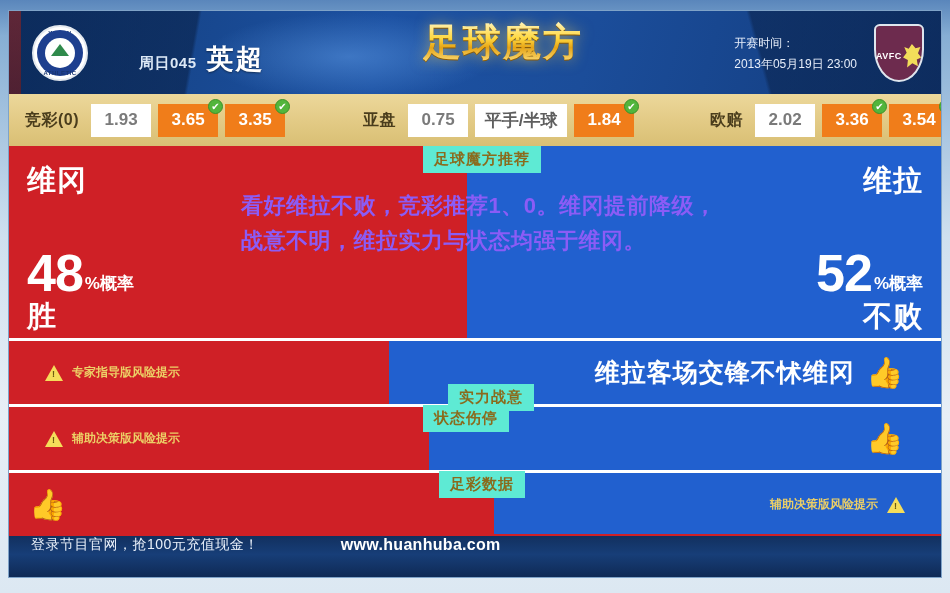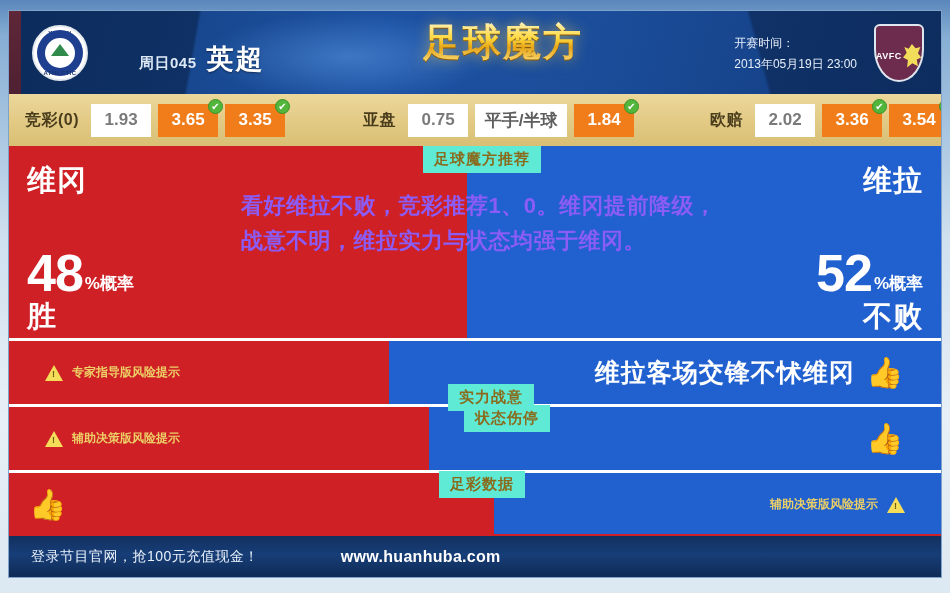--- a/index.html
+++ b/index.html
@@ -249,29 +249,29 @@
     content: "!";
     position: absolute; left: -2px; top: 4px;
     font-size: 9px; color: #6b5a10; font-weight: bold;
   }
   .thumb {
     font-size: 26px; color: #ead9a6; flex: none; line-height: 1;
   }
   .thumb.big { font-size: 30px; }
 
   .tag.r1 { left: 439px; top: -2px; margin-top: 45px; }
-  .tag.r2 { left: 455px; top: -2px; text-align: right; }
+  .tag.r2 { left: 414px; top: -2px; text-align: right; }
   .tag.r3 { left: 430px; top: -2px; }
 
   
   .footer {
     position: absolute; left: 0; right: 0; bottom: 0;
     height: 43px;
     background: linear-gradient(180deg, #12305f 0%, #173e78 45%, #0f2a55 100%);
-    display: flex; align-items: center;
+    display: flex; align-items: flex-start;
     border-top: 2px solid #cf2026;
   }
   .footer-promo {
     color: #e9f0fa; font-size: 14px; margin-left: 22px; letter-spacing: .5px;
   }
   .footer-url {
     color: #ffffff; font-size: 16px; font-weight: bold; margin-left: 82px;
     letter-spacing: .3px;
   }
 </style>

